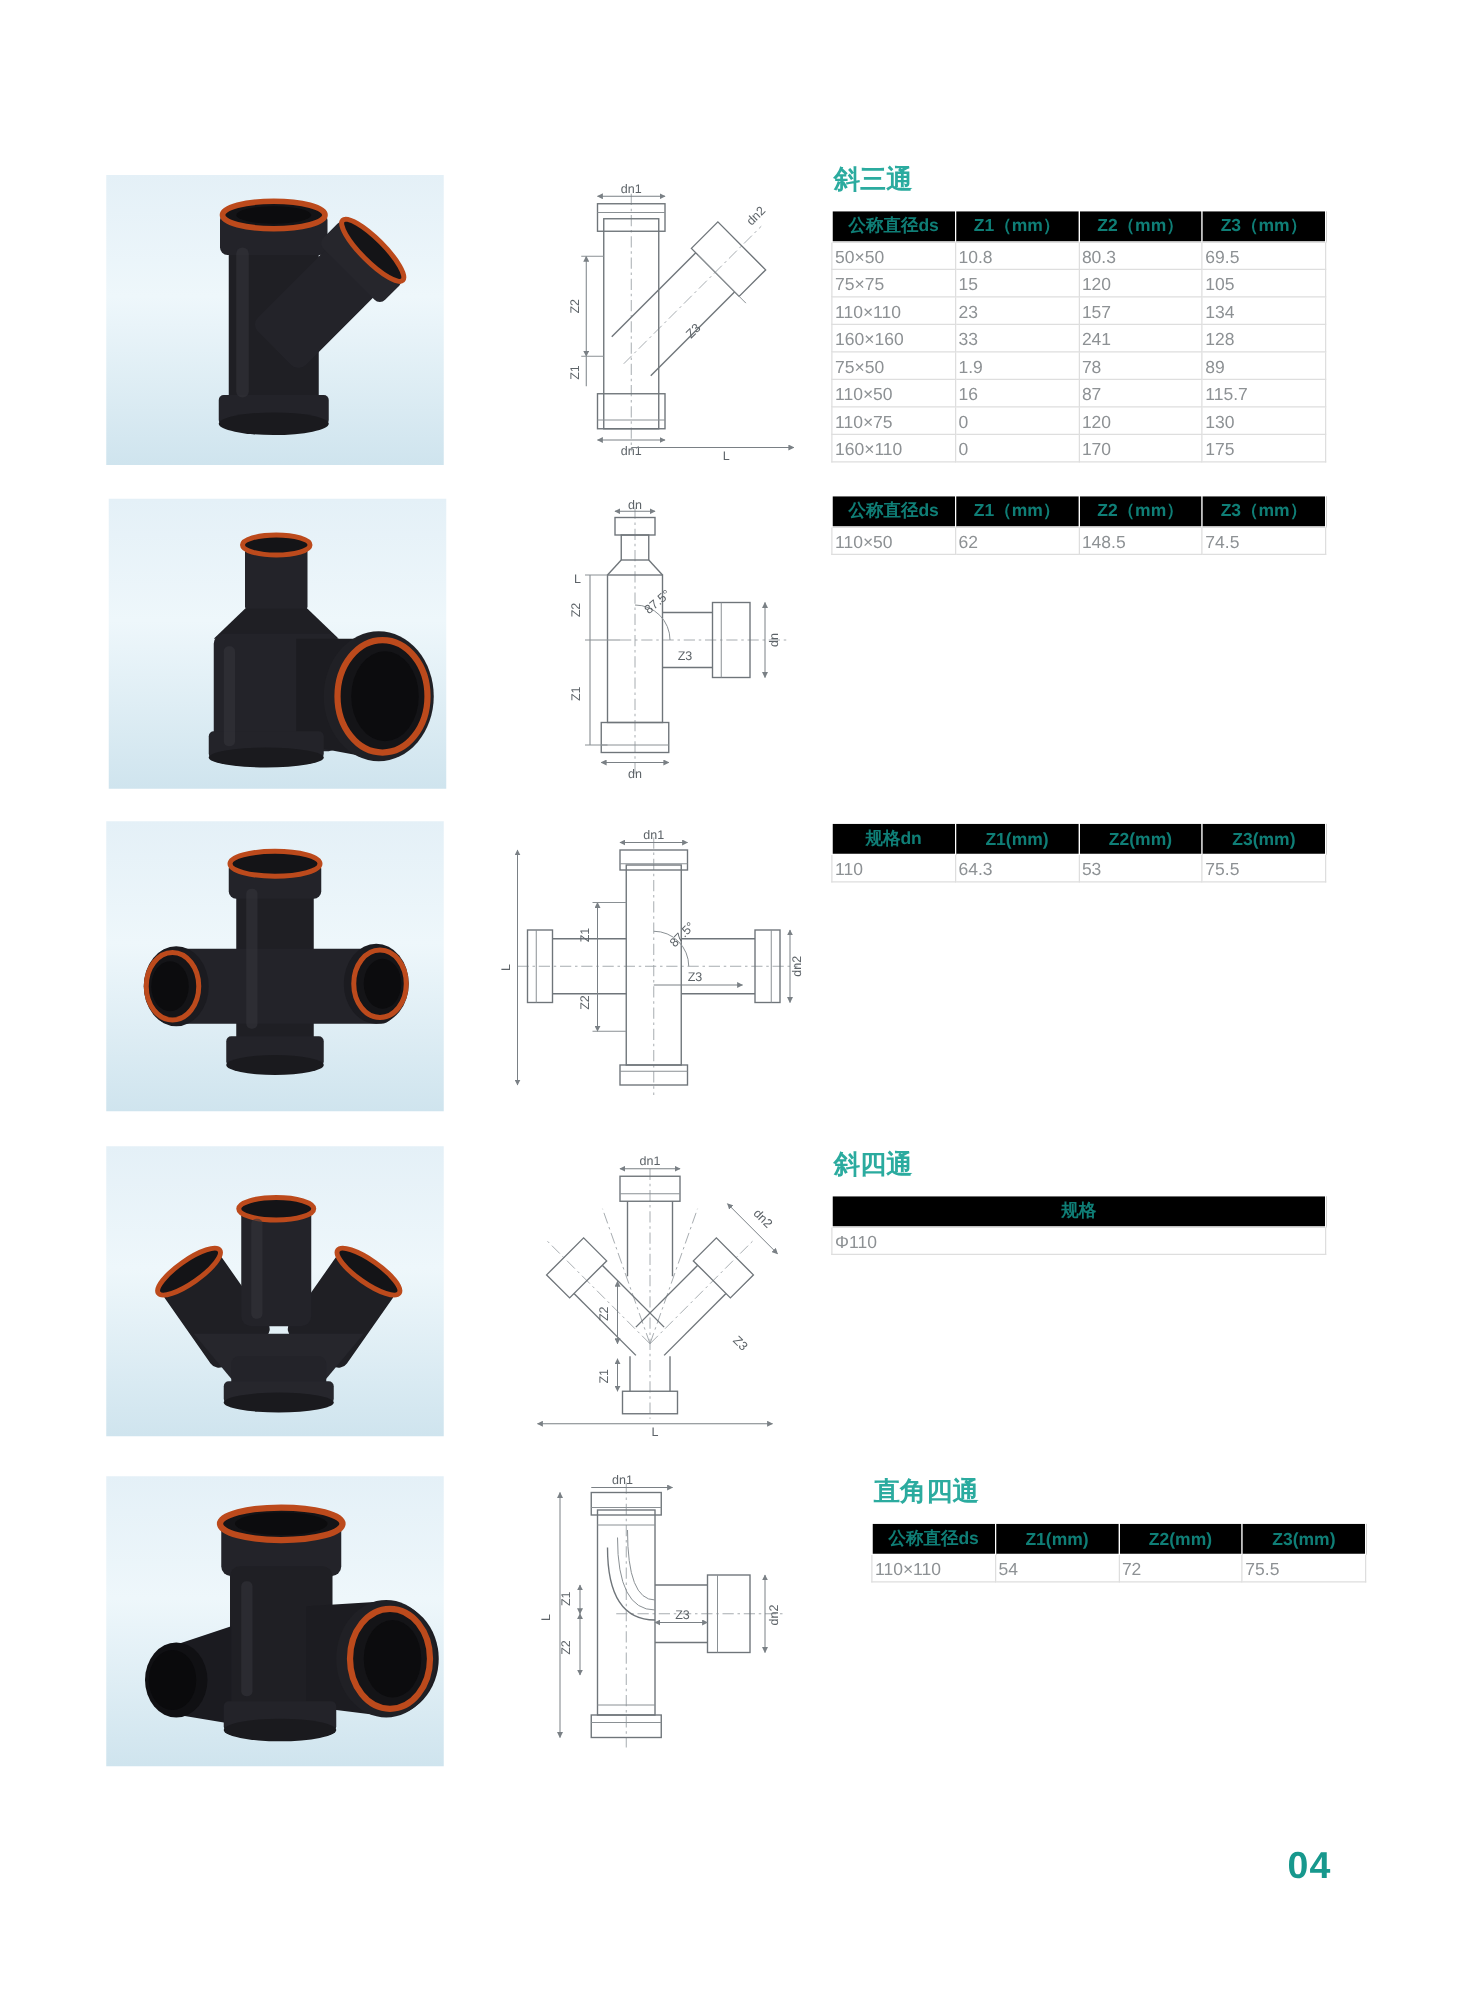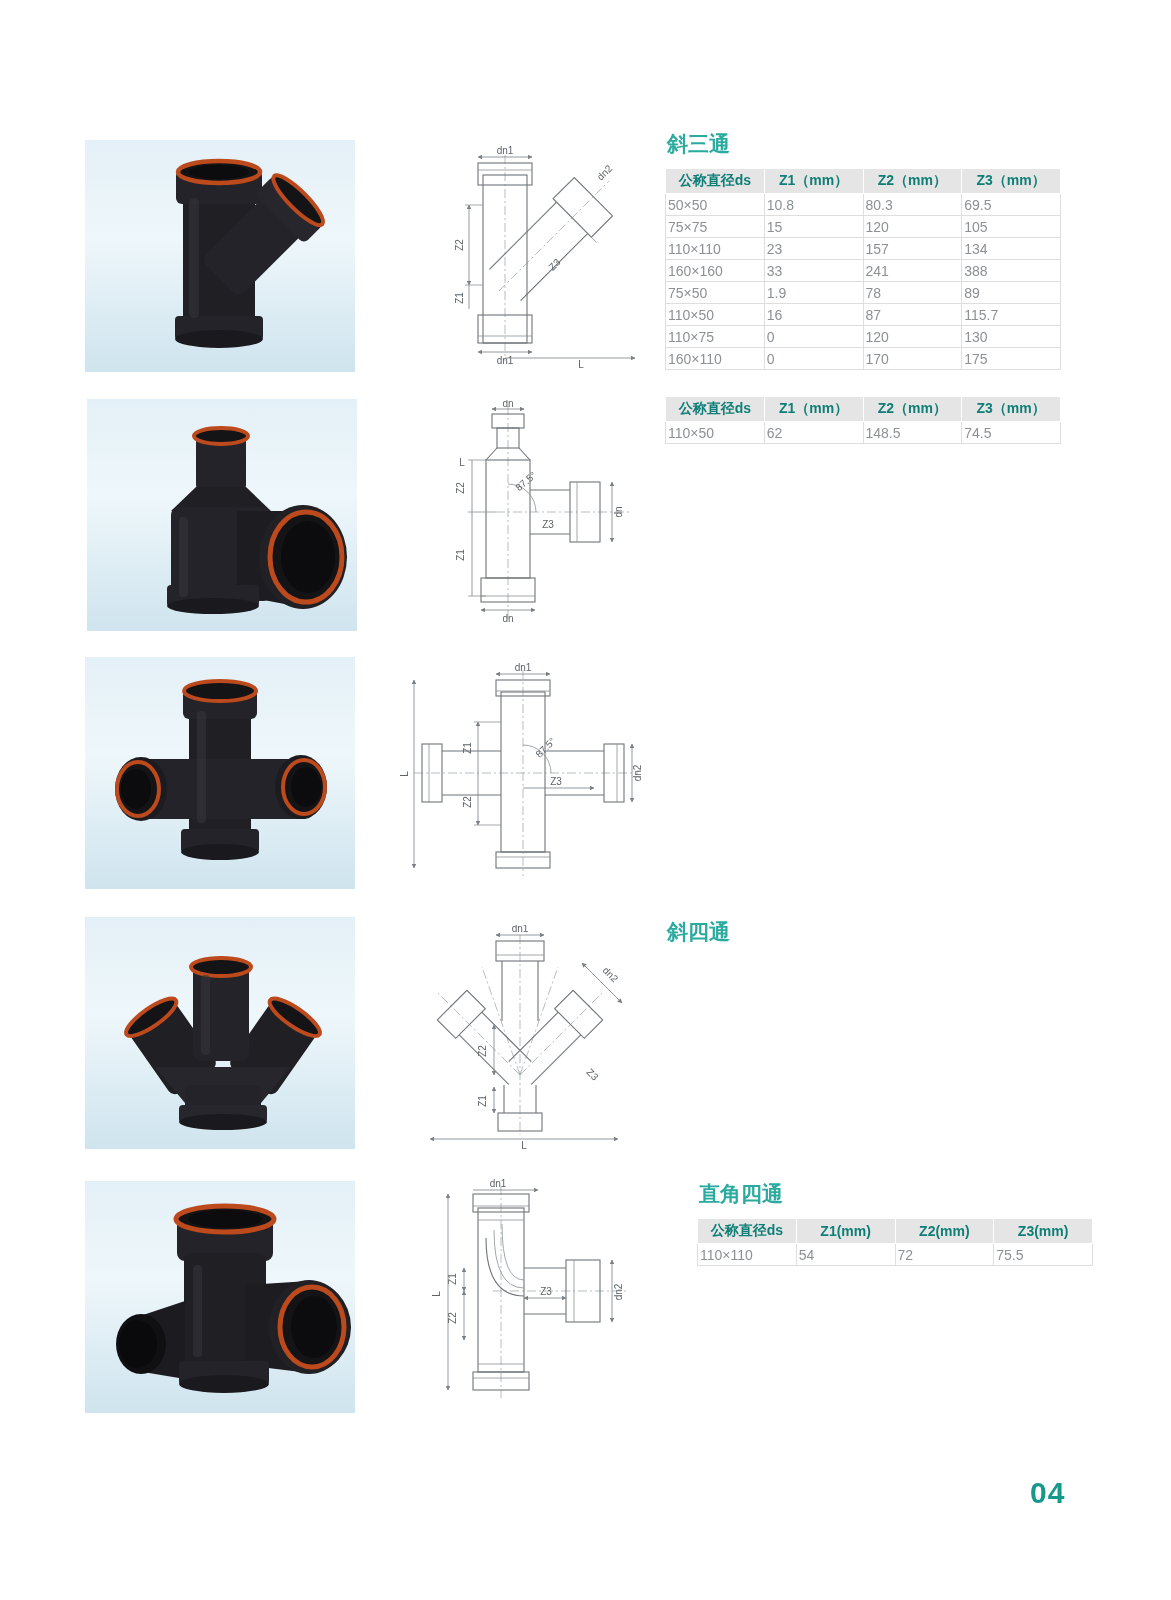--- a/index.html
+++ b/index.html
@@ -21,21 +21,21 @@
   .drawing .cl{fill:none;stroke:#9aa0a5;stroke-width:.7;stroke-dasharray:9 3 2 3;}
   .drawing .dim{fill:none;stroke:#7a8085;stroke-width:.8;}
   .drawing text{font-family:"Liberation Sans",sans-serif;font-size:10px;fill:#5d6368;}
   
   .section{width:476px;}
   .section h2{
     margin:0 0 12px 2px;font-size:21px;line-height:24px;font-weight:bold;color:#2bab9f;
   }
   table.spec{border-collapse:collapse;width:396px;table-layout:fixed;}
   table.spec th{
-    background:#e5e5e5;color:#0f7e76;font-weight:bold;font-size:14px;
+    background:#000000;color:#0f7e76;font-weight:bold;font-size:14px;
     height:24px;padding:0 2px;border:1px solid #ffffff;text-align:center;
   }
   table.spec td{
     color:#8d9194;font-size:14px;height:21px;padding:0 2px;
     border:1px solid #dedede;background:#ffffff;
   }
   .pagenum{
     font-size:30px;font-weight:bold;color:#17988d;letter-spacing:1px;
   }
 </style>
@@ -360,21 +360,21 @@
         <tr>
           <td>110×110</td>
           <td>23</td>
           <td>157</td>
           <td>134</td>
         </tr>
         <tr>
           <td>160×160</td>
           <td>33</td>
           <td>241</td>
-          <td>388</td>
+          <td>128</td>
         </tr>
         <tr>
           <td>75×50</td>
           <td>1.9</td>
           <td>78</td>
           <td>89</td>
         </tr>
         <tr>
           <td>110×50</td>
           <td>16</td>
@@ -412,24 +412,54 @@
           <td>110×50</td>
           <td>62</td>
           <td>148.5</td>
           <td>74.5</td>
         </tr>
       </tbody>
     </table>
 </div>
 
 <div class="abs section" style="left:665px;top:658px;">
+  <table class="spec">
+      <thead>
+        <tr>
+          <th>规格dn</th>
+          <th>Z1(mm)</th>
+          <th>Z2(mm)</th>
+          <th>Z3(mm)</th>
+        </tr>
+      </thead>
+      <tbody>
+        <tr>
+          <td>110</td>
+          <td>64.3</td>
+          <td>53</td>
+          <td>75.5</td>
+        </tr>
+      </tbody>
+    </table>
 </div>
 
 <div class="abs section" style="left:665px;top:920px;">
   <h2>斜四通</h2>
+  <table class="spec">
+      <thead>
+        <tr>
+          <th>规格</th>
+        </tr>
+      </thead>
+      <tbody>
+        <tr>
+          <td>Φ110</td>
+        </tr>
+      </tbody>
+    </table>
 </div>
 
 <div class="abs section" style="left:665px;top:1182px;margin-left:32px;">
   <h2>直角四通</h2>
   <table class="spec">
       <thead>
         <tr>
           <th>公称直径ds</th>
           <th>Z1(mm)</th>
           <th>Z2(mm)</th>

